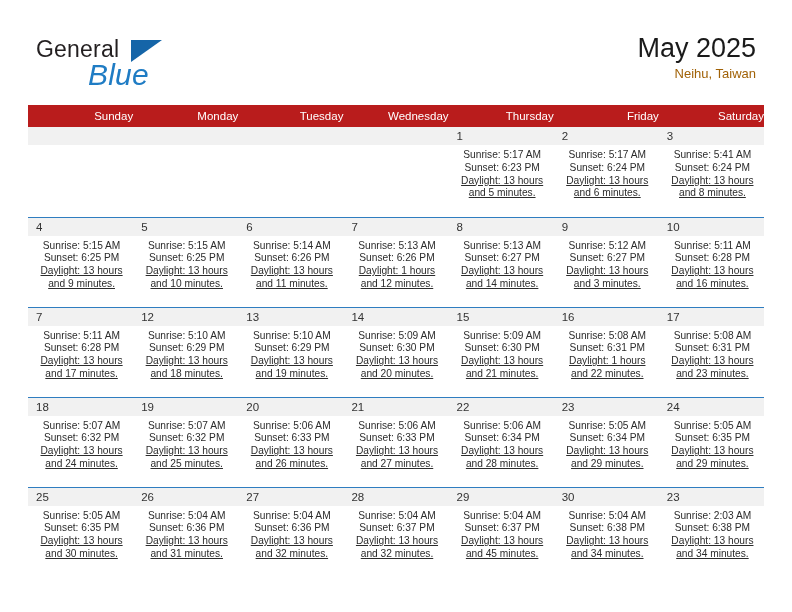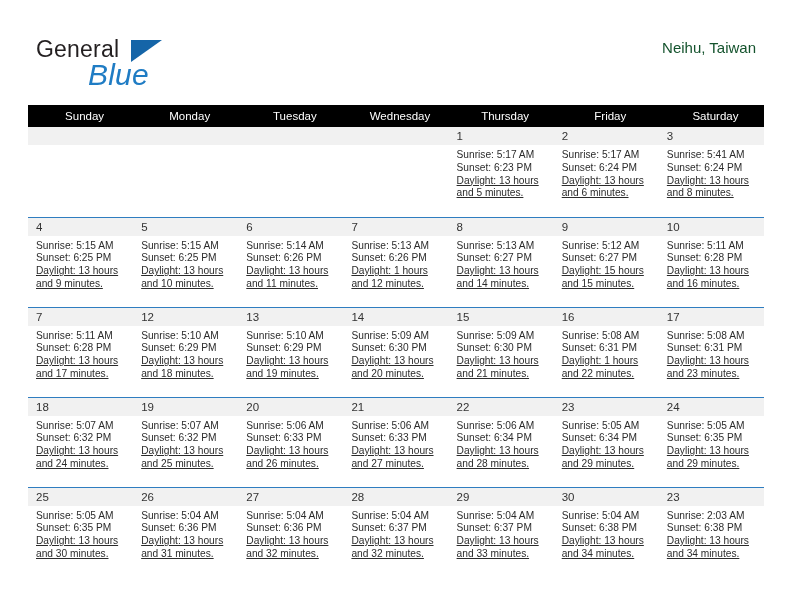--- a/index.html
+++ b/index.html
@@ -71,45 +71,44 @@
     top: 32px;
     text-align: right;
   }
   .cal-title {
     font-size: 27px;
     color: #1a1a1a;
     line-height: 32px;
     white-space: nowrap;
   }
   .cal-subtitle {
-    font-size: 15px;
-    color: #14532d;
+    font-size: 13px;
+    color: #a16207;
     line-height: 20px;
-    margin-top: 6px;
     white-space: nowrap;
   }
 
   
   .calendar {
     position: absolute;
     left: 28px;
     top: 105px;
     width: 736px;
   }
   .cal-table {
     width: 736px;
     border-collapse: collapse;
     table-layout: fixed;
   }
   .cal-head th {
-    background: #000000;
+    background: #b91c1c;
     color: #ffffff;
     font-size: 11.5px;
     font-weight: normal;
-    text-align: center;
+    text-align: right;
     padding: 5px 0 5px 8px;
     height: 20px;
     box-sizing: border-box;
   }
   .week-row td {
     vertical-align: top;
     padding: 0;
     border-top: 1.4px solid #2f7dc0;
     background: #ffffff;
     height: 90px;
@@ -132,20 +131,21 @@
     line-height: 12px;
   }
   .daynum.empty {
     color: transparent;
   }
   .details {
     padding: 4px 6px 0 8px;
     font-size: 10.2px;
     line-height: 12.8px;
     color: #2b2b2b;
+    text-align: center;
   }
   .details div {
     white-space: nowrap;
   }
   .details .wrap {
     white-space: normal;
     text-decoration: underline;
   }
 </style>
 </head>
@@ -155,20 +155,21 @@
 
   <div class="top-bar">
 
     <div class="brand">
       <span class="brand-line1">General</span>
       <span class="brand-triangle"></span>
       <span class="brand-line2">Blue</span>
     </div>
 
     <div class="title-block">
+      <div class="cal-title">May 2025</div>
       <div class="cal-subtitle">Neihu, Taiwan</div>
     </div>
 
   </div>
 
   <div class="calendar">
     <table class="cal-table">
       <thead>
         <tr class="cal-head" id="weekday-header">
             <th>Sunday</th>
@@ -283,21 +284,21 @@
                   <div class="wrap">Daylight: 13 hours and 14 minutes.</div>
                 </div>
               </div>
             </td>
             <td>
               <div class="cell-inner">
                 <div class="daynum">9</div>
                 <div class="details">
                   <div>Sunrise: 5:12 AM</div>
                   <div>Sunset: 6:27 PM</div>
-                  <div class="wrap">Daylight: 15 hours and 15 minutes.</div>
+                  <div class="wrap">Daylight: 13 hours and 3 minutes.</div>
                 </div>
               </div>
             </td>
             <td>
               <div class="cell-inner">
                 <div class="daynum">10</div>
                 <div class="details">
                   <div>Sunrise: 5:11 AM</div>
                   <div>Sunset: 6:28 PM</div>
                   <div class="wrap">Daylight: 13 hours and 16 minutes.</div>
@@ -489,21 +490,21 @@
                   <div class="wrap">Daylight: 13 hours and 32 minutes.</div>
                 </div>
               </div>
             </td>
             <td>
               <div class="cell-inner">
                 <div class="daynum">29</div>
                 <div class="details">
                   <div>Sunrise: 5:04 AM</div>
                   <div>Sunset: 6:37 PM</div>
-                  <div class="wrap">Daylight: 13 hours and 33 minutes.</div>
+                  <div class="wrap">Daylight: 13 hours and 45 minutes.</div>
                 </div>
               </div>
             </td>
             <td>
               <div class="cell-inner">
                 <div class="daynum">30</div>
                 <div class="details">
                   <div>Sunrise: 5:04 AM</div>
                   <div>Sunset: 6:38 PM</div>
                   <div class="wrap">Daylight: 13 hours and 34 minutes.</div>

